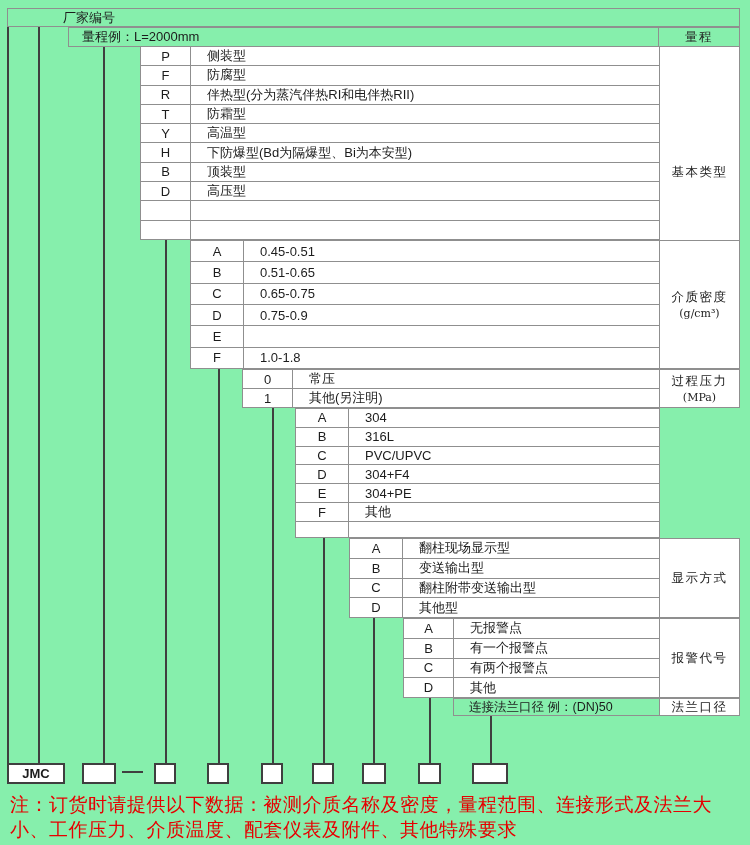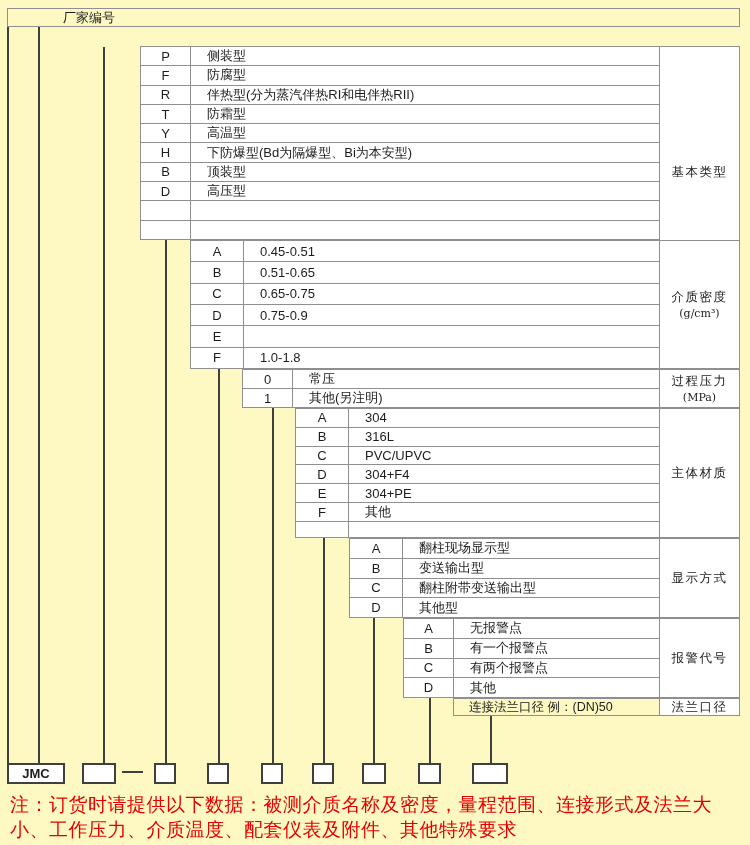--- a/index.html
+++ b/index.html
@@ -1,16 +1,16 @@
 <!DOCTYPE html>
 <html><head>
 <meta charset="utf-8">
 <style>
   html,body{margin:0;padding:0;background:#ffffff}
-  .stage{position:relative;width:750px;height:845px;background:#fef9c3;overflow:hidden;
+  .stage{position:relative;width:750px;height:845px;background:#86efac;overflow:hidden;
          font-family:"Liberation Sans","DejaVu Sans",sans-serif;color:#1c1c1c;
          --grid:#8f8f8f;--conn:#3f3f3f;--boxb:#3f3f3f;--red:#e60000}
   .cellbox{position:absolute;box-sizing:border-box;border:1px solid var(--grid)}
   .title-row{left:7px;top:8px;width:733px;height:19px;display:flex;align-items:center}
   .title-row span{padding-left:55px;font-size:13px}
   .range-row{left:68px;top:27px;width:672px;height:20px;display:flex;align-items:stretch}
   .range-text{flex:1;display:flex;align-items:center;padding-left:13px;font-size:13px}
   .range-label{width:80px;border-left:1px solid var(--grid);display:flex;align-items:center;justify-content:center}
   .cat{font-family:"DejaVu Serif","Liberation Serif",serif;font-size:12.5px;letter-spacing:1.5px;color:#222;white-space:nowrap}
   .sub{font-size:11px;letter-spacing:0;margin-top:1px}
@@ -32,20 +32,24 @@
 </style>
 </head>
 <body>
 
 <div class="stage" style="--grid: #8f8f8f; --conn: #3f3f3f; --boxb: #3f3f3f; --red: #e60000;">
 
   <div class="cellbox title-row">
     <span>厂家编号</span>
   </div>
 
+  <div class="cellbox range-row">
+    <span class="range-text">量程例：L=2000mm</span>
+    <span class="range-label cat">量程</span>
+  </div>
 
   <div class="cellbox flange-row">
     <span>连接法兰口径 例：(DN)50</span>
   </div>
   <div class="labelcell flange-label">
     <span class="cat">法兰口径</span>
   </div>
 
   <div class="dashline"></div>
 
@@ -160,23 +164,20 @@
         <div class="desc">304+PE</div>
       </div>
       <div class="srow">
         <div class="code" style="width: 53px;">F</div>
         <div class="desc">其他</div>
       </div>
       <div class="srow" style="flex: 0 0 15px;">
         <div class="code" style="width: 53px;"></div>
         <div class="desc"></div>
       </div>
-    </div>
-    <div class="labelcell" style="top: 408px; height: 130px;">
-      <span class="cat">主体材质</span>
     </div>
     <div class="section" style="left: 349px; top: 538px; width: 311px; height: 80px;">
       <div class="srow">
         <div class="code" style="width: 53px;">A</div>
         <div class="desc">翻柱现场显示型</div>
       </div>
       <div class="srow">
         <div class="code" style="width: 53px;">B</div>
         <div class="desc">变送输出型</div>
       </div>

